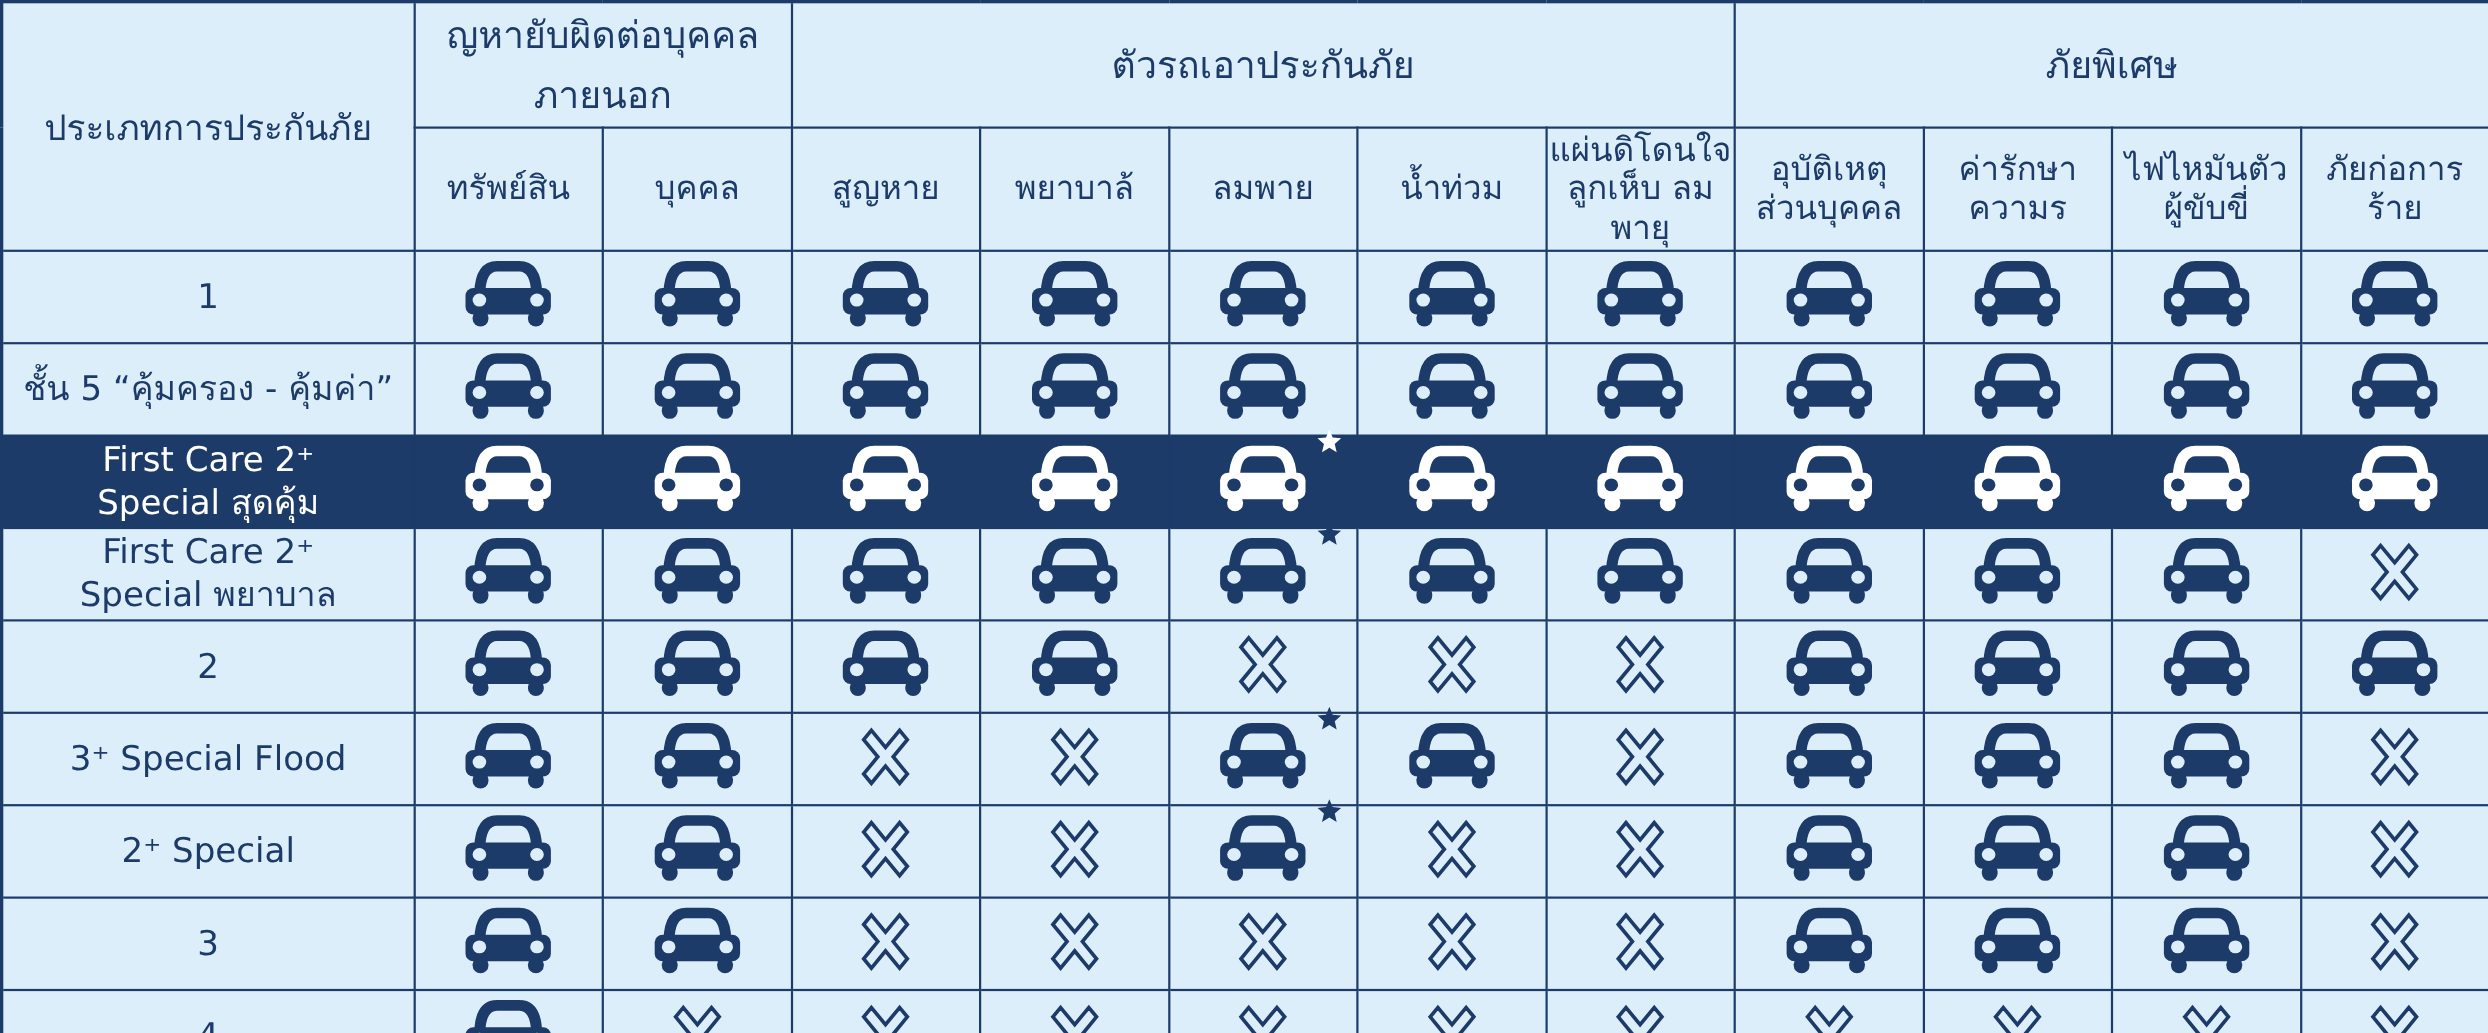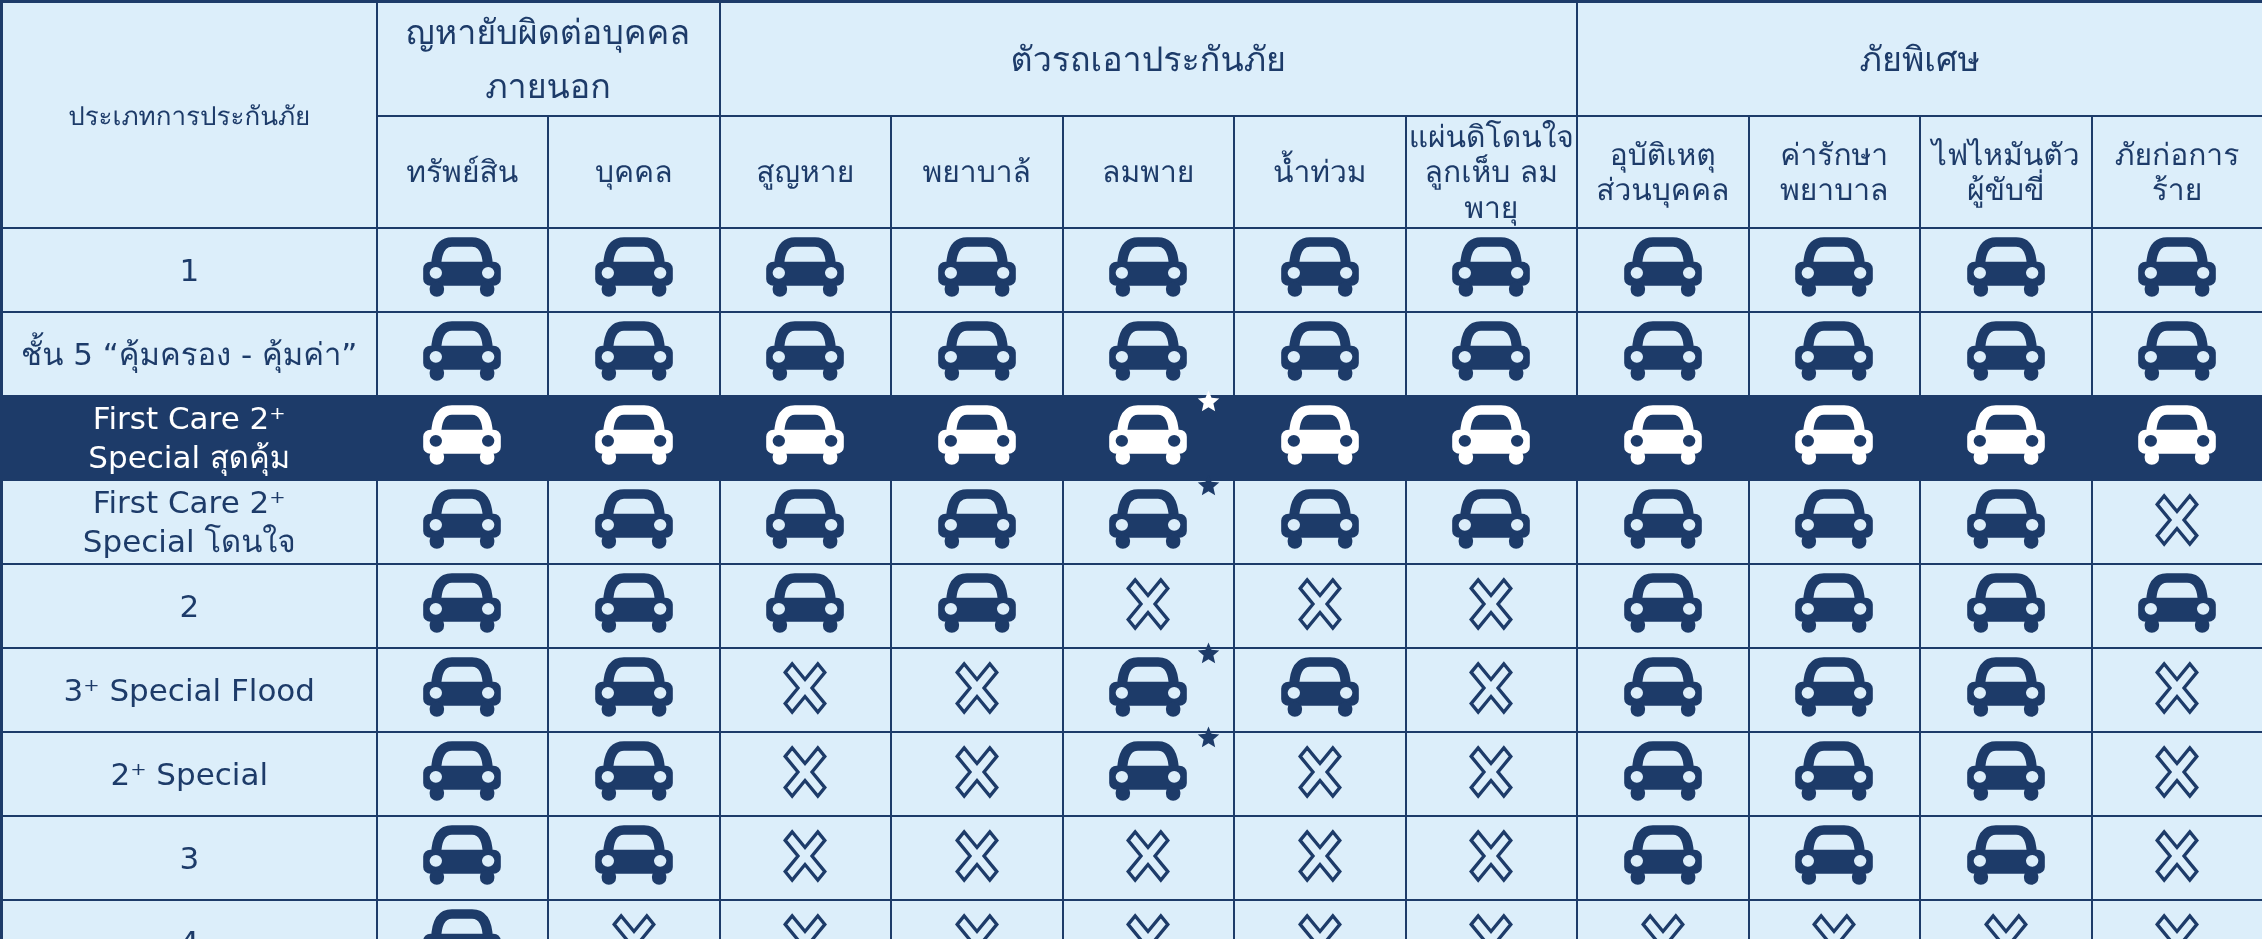--- a/index.html
+++ b/index.html
@@ -30,21 +30,21 @@
     border:2px solid var(--border);
     text-align:center;
     vertical-align:middle;
     padding:2px;
     background:var(--cell-bg);
     font-weight:normal;
   }
   thead tr.group-row{height:88px;}
   thead tr.sub-row{height:95px;}
   tbody tr{height:84px;}
-  .corner-th{font-size:26px;}
+  .corner-th{font-size:32px;}
   .group-th{font-size:34px;}
   .sub-th{font-size:30px;line-height:1.18;}
   .sub-th .hdr-line{display:block;}
   td.row-label{font-size:31px;line-height:1.25;}
   td.row-label .lbl-line{display:block;}
   
   tr.highlight td{
     background:var(--hl-bg);
     color:var(--hl-text);
     border-left-color:var(--hl-bg);
@@ -108,21 +108,21 @@
         <th class="sub-th">
           <span class="hdr-line">แผ่นดิโดนใจ</span>
           <span class="hdr-line">ลูกเห็บ ลมพายุ</span>
         </th>
         <th class="sub-th">
           <span class="hdr-line">อุบัติเหตุ</span>
           <span class="hdr-line">ส่วนบุคคล</span>
         </th>
         <th class="sub-th">
           <span class="hdr-line">ค่ารักษา</span>
-          <span class="hdr-line">พยาบาล</span>
+          <span class="hdr-line">ความร</span>
         </th>
         <th class="sub-th">
           <span class="hdr-line">ไฟไหมันตัว</span>
           <span class="hdr-line">ผู้ขับขี่</span>
         </th>
         <th class="sub-th">
           <span class="hdr-line">ภัยก่อการร้าย</span>
         </th>
       </tr>
   </thead>
@@ -405,21 +405,21 @@
     <rect class="fill" x="5" y="22.5" width="54" height="17.5" rx="5"></rect>
     <rect class="fill" x="9.5" y="37" width="10" height="11" rx="5"></rect>
     <rect class="fill" x="44.5" y="37" width="10" height="11" rx="5"></rect>
     <circle class="hole" cx="13.8" cy="30.5" r="4.3"></circle>
     <circle class="hole" cx="50.2" cy="30.5" r="4.3"></circle>
   </svg></span></td>
       </tr>
       <tr>
         <td class="row-label">
           <span class="lbl-line">First Care 2⁺</span>
-          <span class="lbl-line">Special โดนใจ</span>
+          <span class="lbl-line">Special พยาบาล</span>
         </td>
         <td><span class="cell-icon"><svg class="icon-car" viewBox="0 0 64 54" preserveAspectRatio="none">
     <path class="stroke" d="M14 26 Q14.5 8 25 8 L39 8 Q49.5 8 50 26" stroke-width="7"></path>
     <rect class="fill" x="5" y="22.5" width="54" height="17.5" rx="5"></rect>
     <rect class="fill" x="9.5" y="37" width="10" height="11" rx="5"></rect>
     <rect class="fill" x="44.5" y="37" width="10" height="11" rx="5"></rect>
     <circle class="hole" cx="13.8" cy="30.5" r="4.3"></circle>
     <circle class="hole" cx="50.2" cy="30.5" r="4.3"></circle>
   </svg></span></td>
         <td><span class="cell-icon"><svg class="icon-car" viewBox="0 0 64 54" preserveAspectRatio="none">

